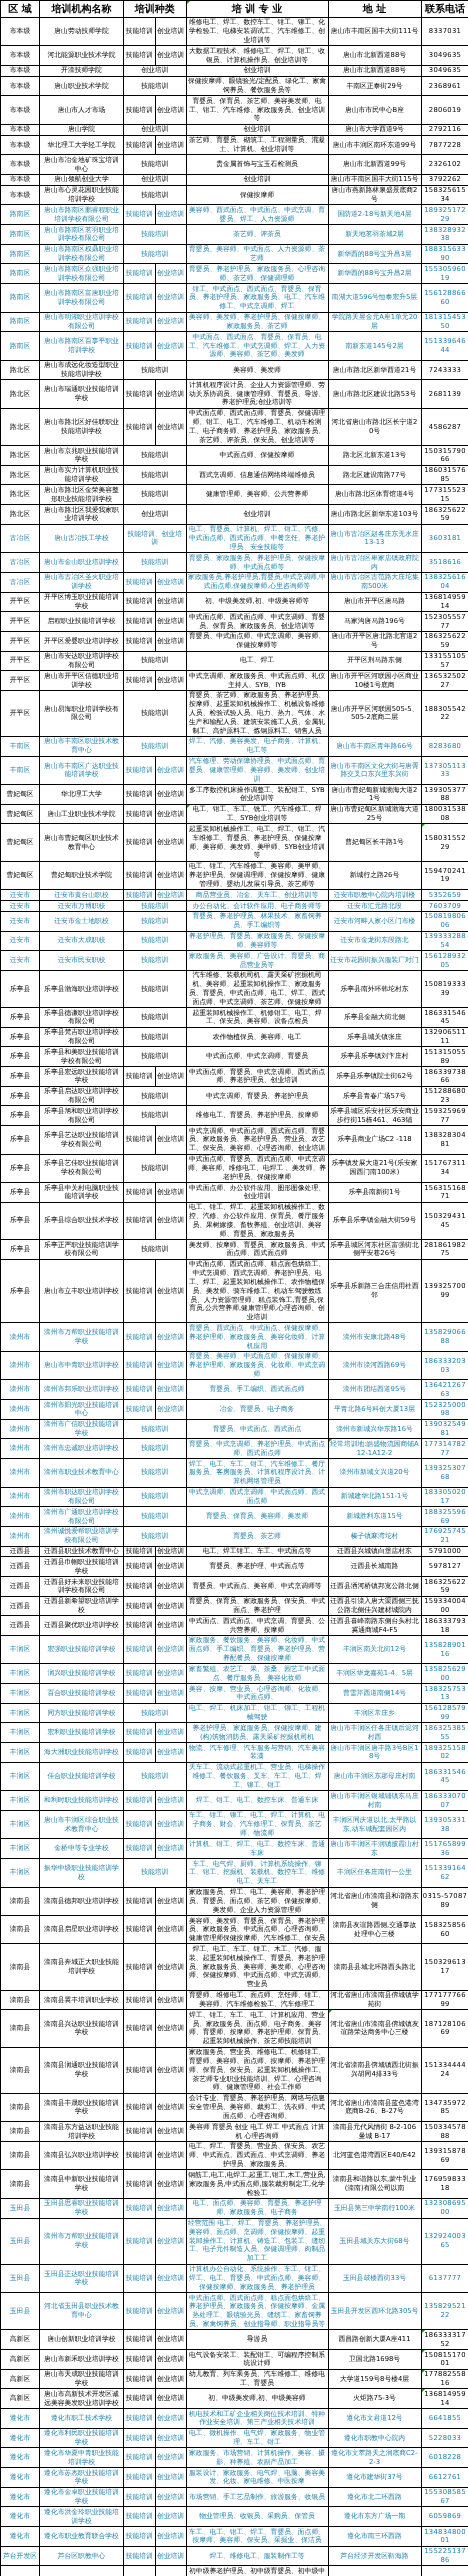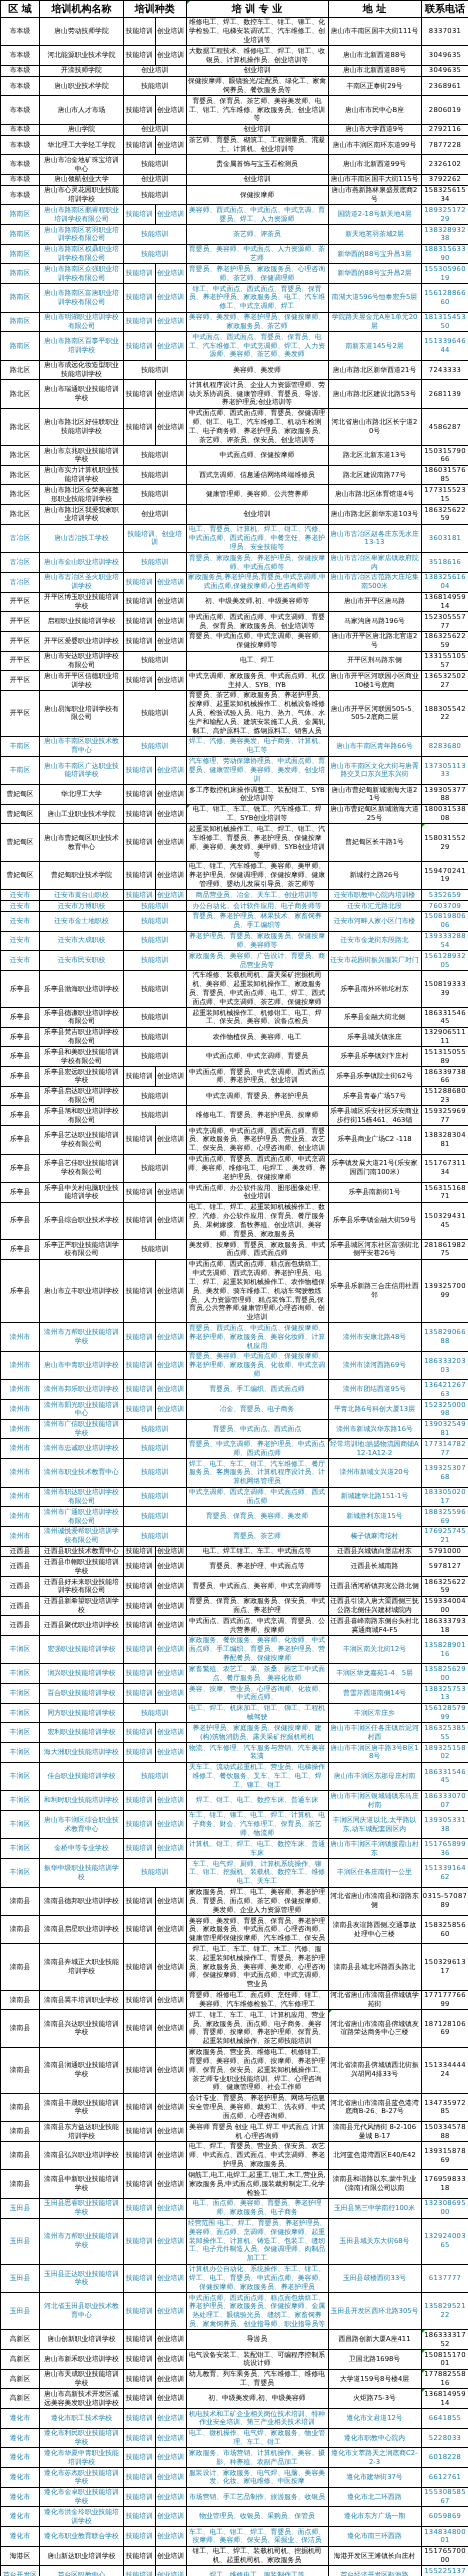--- a/index.html
+++ b/index.html
@@ -965,29 +965,20 @@
       </tr>
       <tr class="blue">
         <td class="c-region">遵化市</td>
         <td class="c-name">遵化市职业教育联合学校</td>
         <td class="c-type">技能培训</td>
         <td class="c-type">创业培训</td>
         <td class="c-spec">车工、电工、钳工、焊工、育婴员、面点师、按摩师、美容师、保安员、采掘业、保洁员</td>
         <td class="c-addr">遵化市南三环西路</td>
         <td class="c-phone">13483480001</td>
       </tr>
-      <tr class="black">
-        <td class="c-region">海港区</td>
-        <td class="c-name">唐山新达职业培训学校</td>
-        <td class="c-type">技能培训</td>
-        <td class="c-type">创业培训</td>
-        <td class="c-spec">钳工、电工、焊工、装载机司机、挖掘机司机、起重机司机、家政服务员</td>
-        <td class="c-addr">海港开发区王滩镇长白庄村</td>
-        <td class="c-phone">15176570000</td>
-      </tr>
       <tr class="blue">
         <td class="c-region">芦台开发区</td>
         <td class="c-name">芦台区职教中心</td>
         <td class="c-type">技能培训</td>
         <td class="c-type">创业培训</td>
         <td class="c-spec">焊工、维修电工、服装制作工等</td>
         <td class="c-addr">芦台经济开发区靳海路</td>
         <td class="c-phone">15522513786</td>
       </tr>
       <tr class="black">

